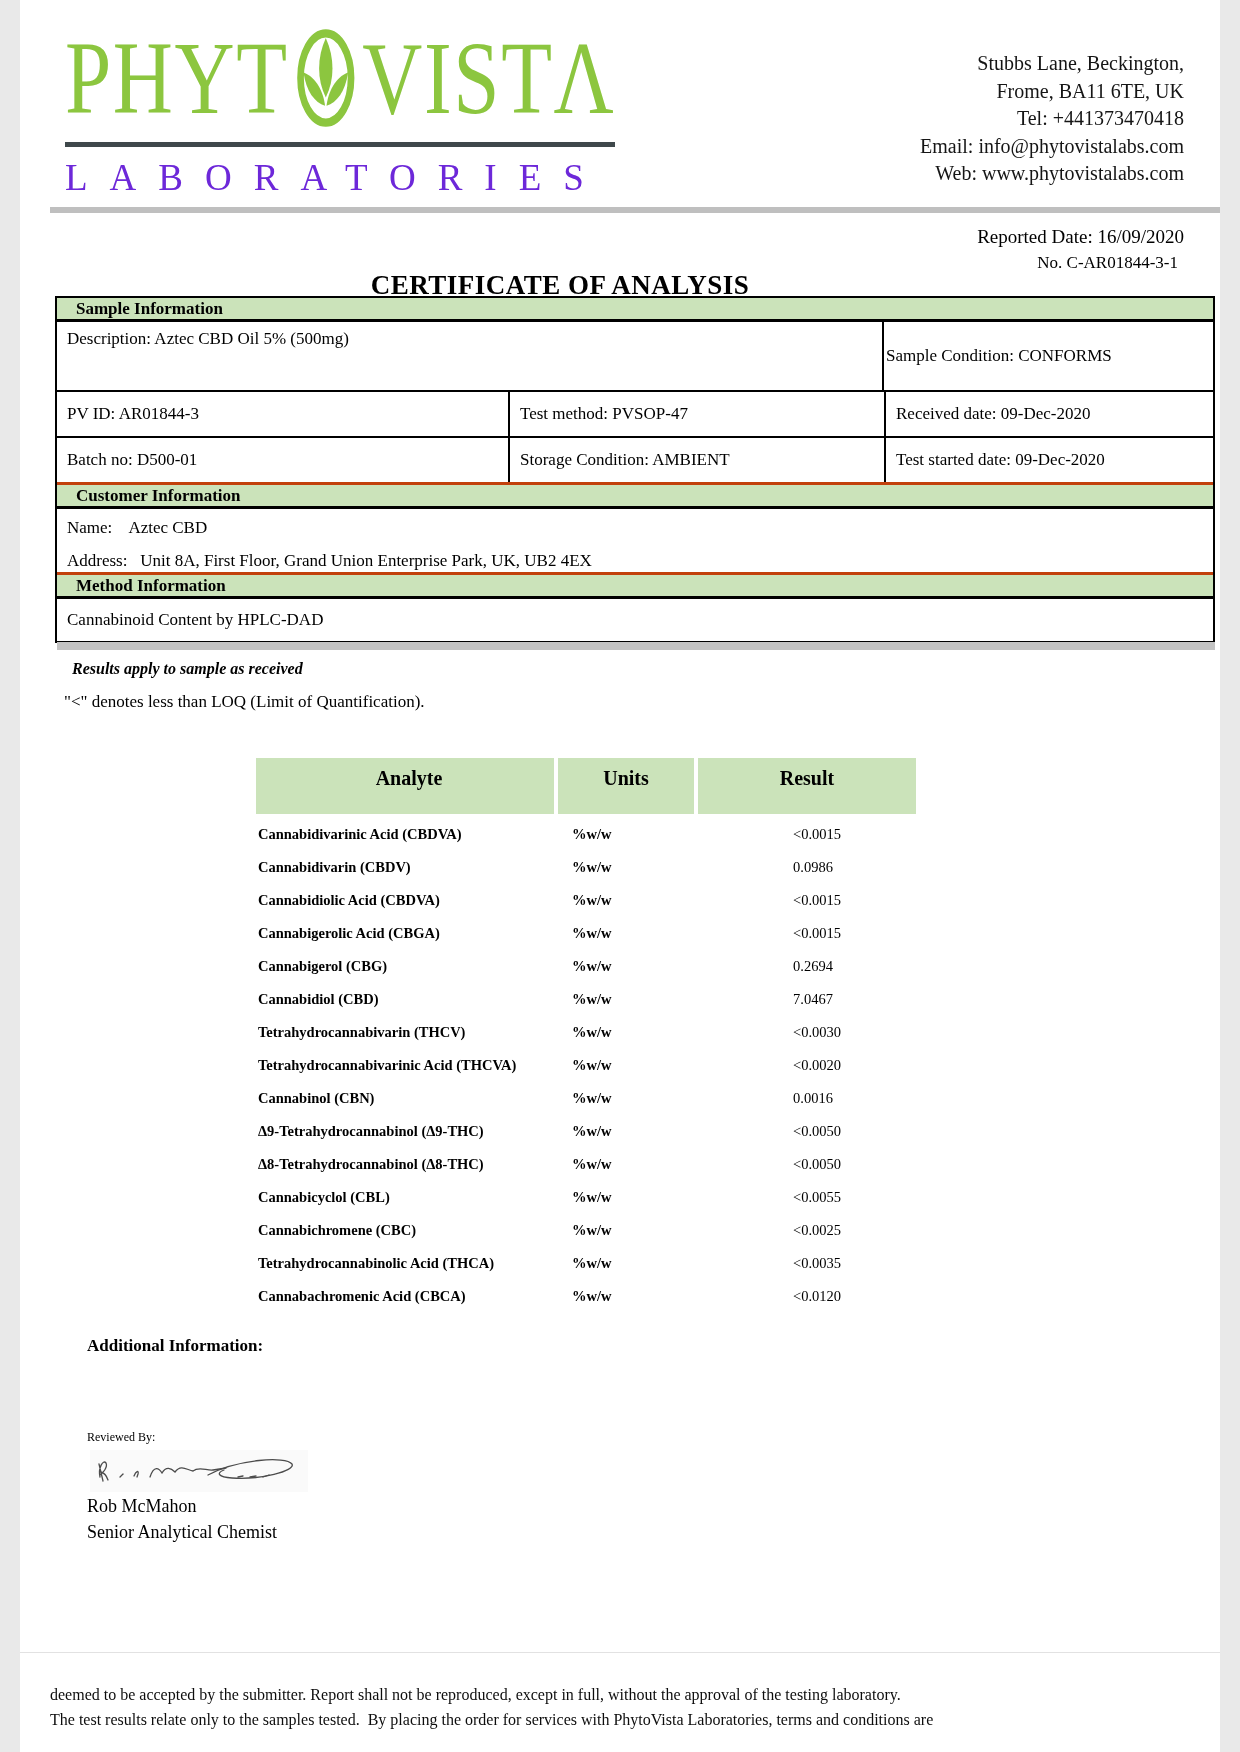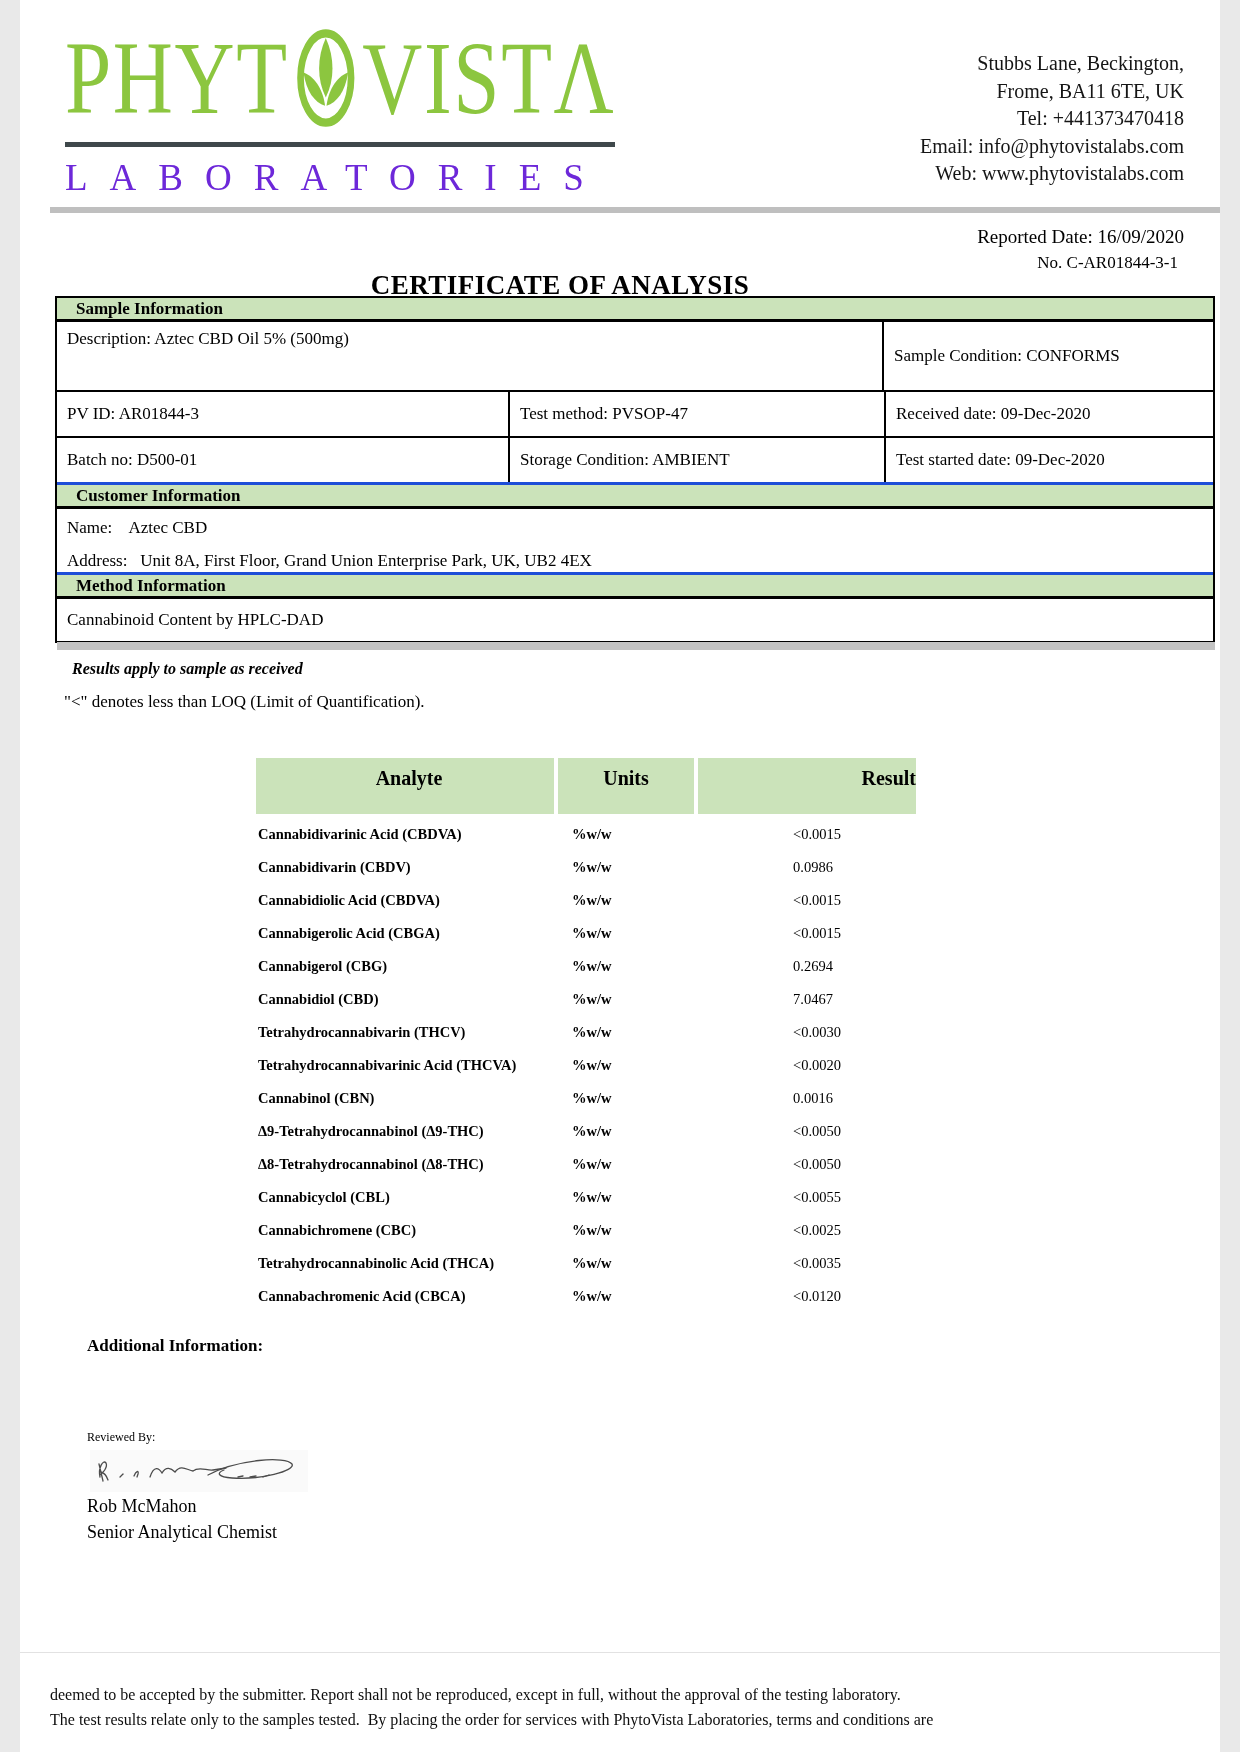--- a/index.html
+++ b/index.html
@@ -20,24 +20,24 @@
 
   .reported{position:absolute;top:226px;right:36px;font-size:19px;}
   .certno{position:absolute;top:253px;right:42px;font-size:17px;}
   .doc-title{position:absolute;top:270px;left:0;width:1080px;text-align:center;
              font-size:27px;font-weight:bold;letter-spacing:.5px;}
 
   
   .infobox{position:absolute;left:35px;top:296px;width:1156px;border:2px solid #000;background:#fff;}
   .bar{height:21px;background:#CBE3BA;font-weight:bold;font-size:17px;padding-left:19px;
        display:flex;align-items:center;border-bottom:3px solid #000;}
-  .bar.mid{border-top:3px solid #1d4ed8;}
+  .bar.mid{border-top:3px solid #c2410c;}
   .desc-row{display:flex;border-bottom:2px solid #000;height:68px;box-sizing:content-box;}
   .desc-cell{width:827px;border-right:2px solid #000;padding:7px 0 0 10px;font-size:17px;box-sizing:border-box;}
-  .cond-cell{flex:1;display:flex;align-items:center;padding-left:10px;font-size:17px;}
+  .cond-cell{flex:1;display:flex;align-items:center;padding-left:2px;font-size:17px;}
   .trio{display:flex;height:44px;border-bottom:2px solid #000;}
   .trio.last{border-bottom:none;}
   .trio > div{display:flex;align-items:center;padding-left:10px;font-size:17px;box-sizing:border-box;}
   .t1{width:453px;border-right:2px solid #000;}
   .t2{width:376px;border-right:2px solid #000;}
   .t3{flex:1;}
   .cust-body{height:54px;padding:9px 0 0 10px;font-size:17px;}
   .cust-line{white-space:pre;}
   .cust-line2{margin-top:13px;}
   .method-row{height:42px;display:flex;align-items:center;padding-left:10px;font-size:17px;}
@@ -47,21 +47,21 @@
   .note1{position:absolute;left:52px;top:660px;font-size:16px;font-weight:bold;font-style:italic;}
   .note2{position:absolute;left:44px;top:692px;font-size:17px;}
 
   
   .results{position:absolute;left:236px;top:758px;width:660px;}
   .rt-head{display:flex;gap:4px;}
   .rt-head .hc{background:#CBE3BA;height:56px;font-size:20px;font-weight:bold;text-align:center;
                padding-top:9px;box-sizing:border-box;}
   .hc.c1{width:298px;padding-left:8px;}
   .hc.c2{width:136px;}
-  .hc.c3{width:218px;text-align:right;}
+  .hc.c3{width:218px;}
   .rt-body{margin-top:4px;}
   .rt-row{display:flex;height:33px;align-items:center;font-size:14.5px;}
   .rc1{width:302px;font-weight:bold;padding-left:2px;box-sizing:border-box;}
   .rc2{width:140px;font-weight:bold;padding-left:14px;box-sizing:border-box;}
   .rc3{flex:1;padding-left:95px;box-sizing:border-box;}
 
   
   .addl{position:absolute;left:67px;top:1336px;font-size:17px;font-weight:bold;}
   .reviewed{position:absolute;left:67px;top:1430px;font-size:12px;}
   .sig{position:absolute;left:70px;top:1450px;width:218px;height:42px;background:#fafafa;}

